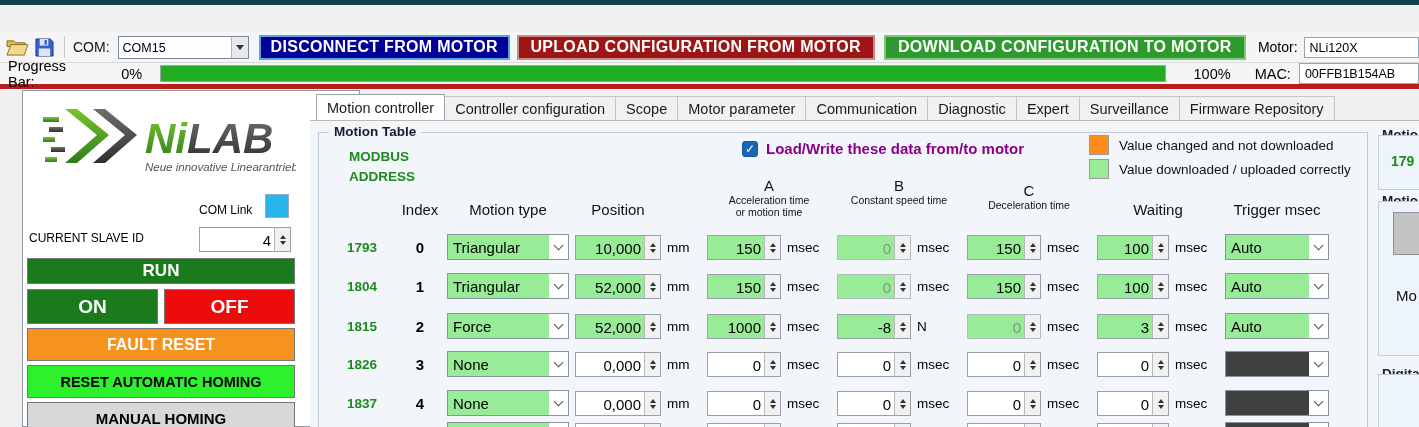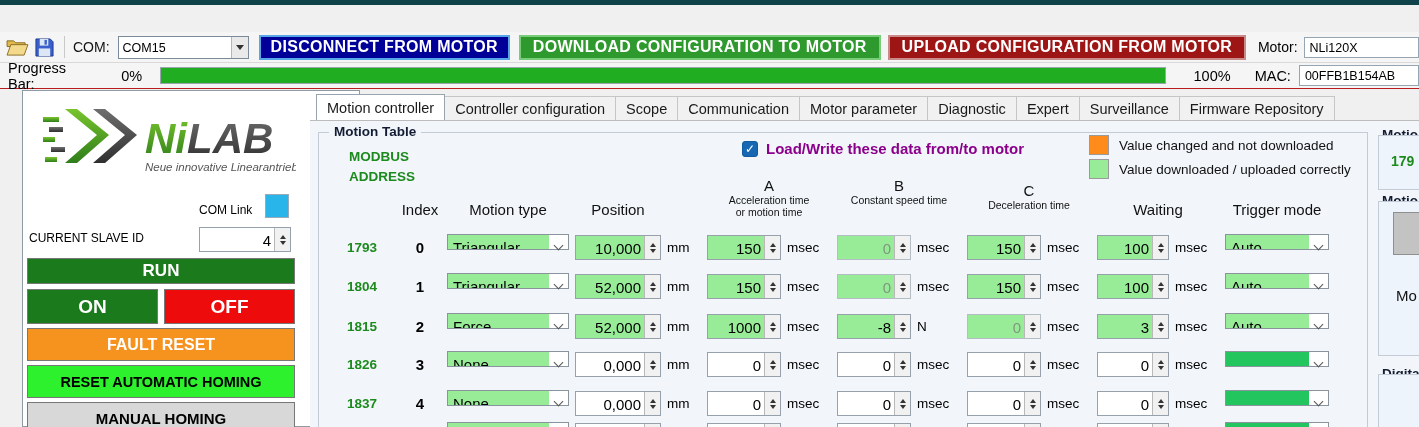--- a/index.html
+++ b/index.html
@@ -26,21 +26,21 @@
              display:flex; align-items:center; justify-content:center; cursor:pointer; white-space:nowrap; }
   .btn-disconnect { width:252px; margin-left:10px; border:2px solid #57a7e8; }
   .btn-download  { width:364px; margin-left:9px;  border:2px solid #79cc79; }
   .btn-upload    { width:360px; margin-left:7px;  border:2px solid #c98a8a; }
   .motor-label { font-size:14px; margin-left:12px; }
   .field { height:21px; border:1px solid #96a5b2; background:#fff; font-size:12.5px; padding:3px 0 0 5px; }
   .motor-field { width:116px; margin-left:6px; }
 
   
   .progressrow { position:absolute; left:0; top:63px; width:100%; height:26px; background:#f5f5f5;
-                 border-bottom:1px solid #b91c1c; display:flex; align-items:center; font-size:14.5px; }
+                 border-bottom:5px solid #b91c1c; display:flex; align-items:center; font-size:14.5px; }
   .pr-label { margin-left:8px; }
   .pr-start { margin-left:26px; }
   .pr-bar { margin-left:18px; width:1022px; height:17px; border:1px solid #9aa5ad; }
   .pr-end { margin-left:28px; }
   .mac-label { margin-left:24px; }
   .mac-field { width:122px; margin-left:8px; }
 
   
   .left-panel { position:absolute; left:22px; top:90px; width:338px; height:337px; background:#fff;
                 border:1px solid #8f9aa3; }
@@ -89,21 +89,21 @@
   .mhead { position:absolute; left:16px; top:44px; height:50px; }
   .h-single { align-self:end; text-align:center; font-size:15px; color:#111; padding-bottom:9px; white-space:nowrap; }
   .h-abc { text-align:center; color:#111; }
   .h-letter { font-size:15px; }
   .h-desc { font-size:10.5px; line-height:1.15; }
   .mrow { position:absolute; left:16px; height:26px; }
   .c-modbus { font-size:13.5px; font-weight:bold; color:#1d8a1d; text-align:right; padding:6px 16px 0 0; }
   .c-index { font-size:15px; font-weight:bold; color:#000; text-align:center; padding-top:5px; }
   .unit { font-size:13.5px; padding-top:6px; }
 
-  .dd { display:flex; height:16px; border:1px solid #8a949e; background:#22c55e; cursor:pointer; }
+  .dd { display:flex; height:26px; border:1px solid #8a949e; background:#404040; cursor:pointer; }
   .ddv { flex:1; font-size:15px; padding:4px 0 0 5px; overflow:hidden; white-space:nowrap; }
   .dd.green .ddv { background:#98ec98; }
   .ddb { width:19px; display:flex; justify-content:center; background:#fff; }
   .chev { width:7px; height:7px; border-right:1.6px solid #555; border-bottom:1.6px solid #555;
           transform:rotate(45deg); margin-top:7px; }
 
   .spin { display:flex; height:25px; border:1px solid #97a1ab; background:#fff; margin-top:1px; }
   .spin.green { background:#98ec98; }
   .spin.disabled { border-color:#b4bcc4; }
   .spin.disabled .sv { color:#7f977f; }
@@ -145,22 +145,22 @@
     </span>
     <span class="tb-sep"></span>
     <span class="com-label">COM:</span>
     <div class="combo">
       <span class="combo-val">COM15</span>
       <span class="combo-btn">
           <i class="tri-dn"></i>
         </span>
     </div>
     <div class="big-btn btn-disconnect" style="background: rgb(0, 0, 153);">DISCONNECT FROM MOTOR</div>
+    <div class="big-btn btn-upload" style="background: rgb(158, 21, 21);">UPLOAD CONFIGURATION FROM MOTOR</div>
     <div class="big-btn btn-download" style="background: rgb(46, 154, 46);">DOWNLOAD CONFIGURATION TO MOTOR</div>
-    <div class="big-btn btn-upload" style="background: rgb(158, 21, 21);">UPLOAD CONFIGURATION FROM MOTOR</div>
     <span class="motor-label">Motor:</span>
     <div class="field motor-field">NLi120X</div>
   </div>
 
   <div class="progressrow">
     <span class="pr-label">Progress Bar:</span>
     <span class="pr-start">0%</span>
     <div class="pr-bar" style="background: rgb(33, 173, 33);"></div>
     <span class="pr-end">100%</span>
     <span class="mac-label">MAC:</span>
@@ -210,22 +210,22 @@
     <div class="panel-btn btn-off">OFF</div>
     <div class="panel-btn btn-fault">FAULT RESET</div>
     <div class="panel-btn btn-reset-homing">RESET AUTOMATIC HOMING</div>
     <div class="panel-btn btn-manual">MANUAL HOMING</div>
   </div>
 
   <div class="tabs">
     <div class="tab active">Motion controller</div>
     <div class="tab">Controller configuration</div>
     <div class="tab">Scope</div>
+    <div class="tab">Motor parameter</div>
     <div class="tab">Communication</div>
-    <div class="tab">Motor parameter</div>
     <div class="tab">Diagnostic</div>
     <div class="tab">Expert</div>
     <div class="tab">Surveillance</div>
     <div class="tab">Firmware Repository</div>
   </div>
 
   <div class="tabpage">
 
     <div class="groupbox motion-gb">
       <span class="gb-label">Motion Table</span>
@@ -255,21 +255,21 @@
         </div>
         <div class="h-abc" style="grid-column:8 / span 2">
           <div class="h-letter">B</div>
           <div class="h-desc">Constant speed time</div>
         </div>
         <div class="h-abc" style="grid-column:10 / span 2; padding-top:5px">
           <div class="h-letter">C</div>
           <div class="h-desc">Deceleration time</div>
         </div>
         <div class="h-single" style="grid-column:12 / span 2">Waiting</div>
-        <div class="h-single" style="grid-column:14">Trigger mode</div>
+        <div class="h-single" style="grid-column:14">Trigger msec</div>
       </div>
 
       <div class="mgrid mrow" style="top:101px">
         <div class="c-modbus">1793</div>
         <div class="c-index">0</div>
         <div class="dd green">
             <span class="ddv">Triangular</span>
             <span class="ddb">
               <i class="chev"></i>
             </span>

